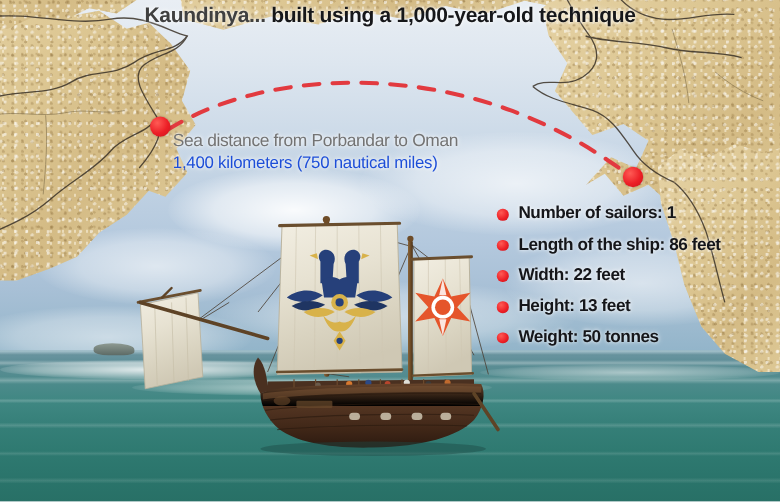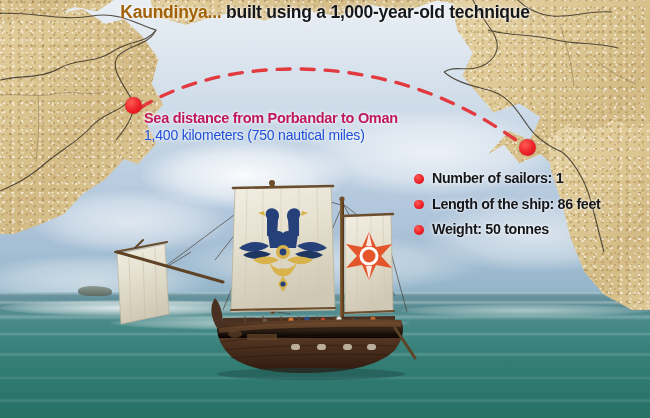--- a/index.html
+++ b/index.html
@@ -97,35 +97,35 @@
     transform:translateX(-50%);
     width:600px;
     text-align:center;
     font-size:17.5px;
     font-weight:bold;
     line-height:1.32;
     color:#16171a;
     letter-spacing:-0.25px;
     text-shadow:0 0 3px rgba(255,255,255,.95), 0 0 6px rgba(255,255,255,.7);
   }
-  .title-accent { color:#a16207; }
+  .title-accent { color:#404040; }
 
   
   .route-svg { position:absolute; left:0; top:0; width:650px; height:418px; z-index:25; pointer-events:none; }
   .city-dot {
     position:absolute; z-index:30;
     width:17px; height:17px; border-radius:50%;
     background:radial-gradient(circle at 36% 32%, #ff5b55 0%, #ec1f26 55%, #c9141a 100%);
     box-shadow:0 0 2px rgba(0,0,0,.35);
   }
 
   
   .distance-block { position:absolute; z-index:35; }
   .distance-head {
-    font-size:14.5px; font-weight:bold; color:#be185d;
+    font-size:14.5px; font-weight:normal; color:#737373;
     letter-spacing:-0.3px; white-space:nowrap;
     text-shadow:0 0 3px rgba(255,255,255,.95), 0 0 6px rgba(255,255,255,.75);
   }
   .distance-sub {
     font-size:14px; font-weight:normal; color:#1d4ed8;
     letter-spacing:-0.2px; white-space:nowrap; margin-top:1px;
     text-shadow:0 0 3px rgba(255,255,255,.95), 0 0 6px rgba(255,255,255,.75);
   }
 
   
@@ -384,20 +384,22 @@
   </div>
 
   <div class="distance-block" style="left:144px; top:110px;">
     <div class="distance-head">Sea distance from Porbandar to Oman</div>
     <div class="distance-sub">1,400 kilometers (750 nautical miles)</div>
   </div>
 
   <div class="spec-list">
     <div class="spec-item">Number of sailors: 1</div>
     <div class="spec-item">Length of the ship: 86 feet</div>
+    <div class="spec-item">Width: 22 feet</div>
+    <div class="spec-item">Height: 13 feet</div>
     <div class="spec-item">Weight: 50 tonnes</div>
   </div>
 
   <div class="title-band">
     <div class="title-text">
       <span class="title-accent">Kaundinya...</span><span> built using a 1,000-year-old technique</span>
     </div>
   </div>
 
 </div>

